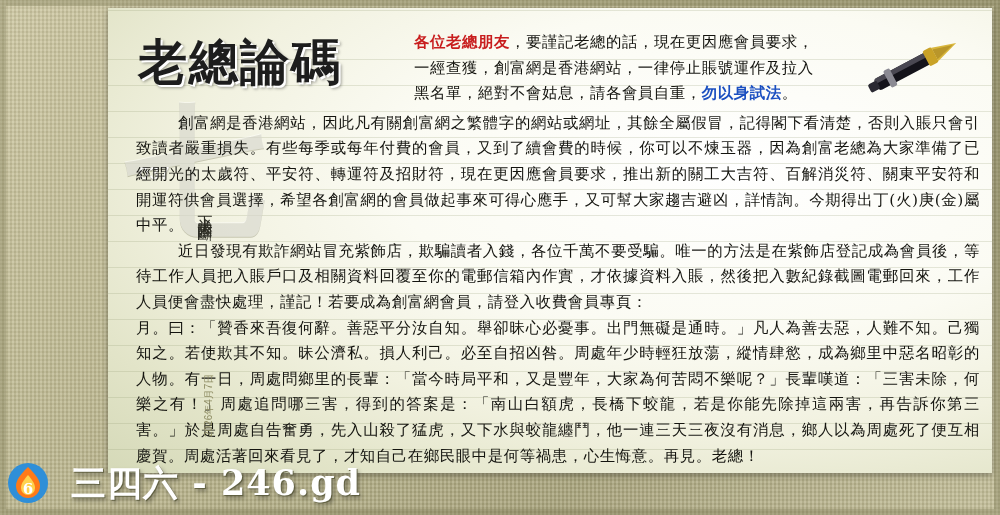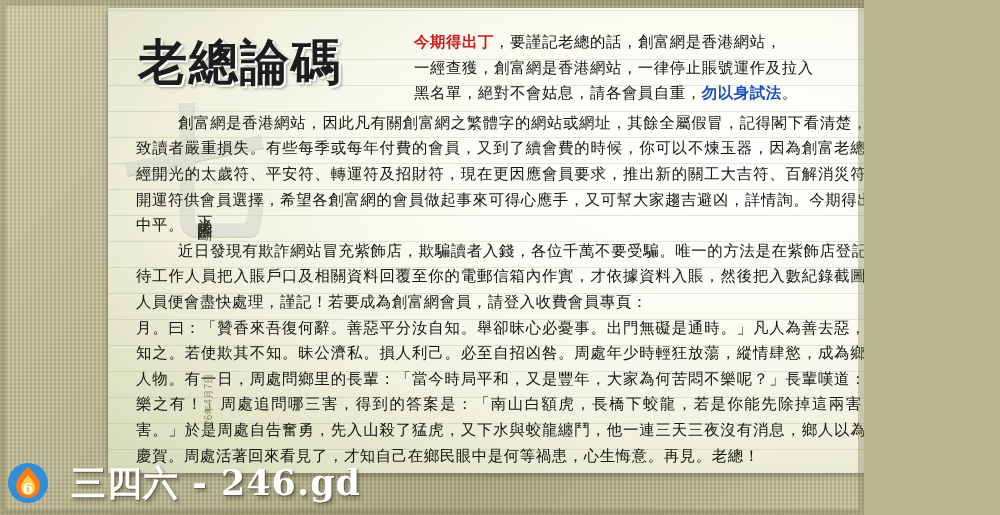--- a/index.html
+++ b/index.html
@@ -10,21 +10,21 @@
     width: 1000px;
     height: 515px;
     overflow: hidden;
     font-family: "DejaVu Sans", "Liberation Sans", sans-serif;
     background: #b9b48f;
   }
 
   
   #page {
     position: relative;
-    width: 864px;
+    width: 1000px;
     height: 515px;
     overflow: hidden;
     background:
       repeating-linear-gradient(90deg, rgba(255,255,255,0.10) 0px, rgba(255,255,255,0.10) 2px, rgba(0,0,0,0.05) 2px, rgba(0,0,0,0.05) 4px),
       repeating-linear-gradient(0deg, rgba(255,255,255,0.07) 0px, rgba(255,255,255,0.07) 2px, rgba(0,0,0,0.04) 2px, rgba(0,0,0,0.04) 4px),
       linear-gradient(135deg, #cfc9a3 0%, #b7b289 45%, #a9a47c 70%, #c4bf99 100%);
   }
   
   #frame-border {
     position: absolute;
@@ -233,21 +233,21 @@
     </div>
 
     <div id="ghost-glyph">七</div>
     <div id="issue-no">037</div>
     <div id="side-vertical">下半大陸圖斷</div>
 
     <div id="article">
 
       <div id="para-lead">
         <p>
-          <span class="em-red">今期得出丁</span><span>，</span><span class="em-bold">要謹記老總</span><span>的話，創富網是香港網站，</span>
+          <span class="em-red">各位老總朋友</span><span>，</span><span class="em-bold">要謹記老總</span><span>的話，現在更因應會員要求，</span>
         </p>
         <p>
           <span>一經查獲，創富網是香港網站，一律停止賬號運作及拉入</span>
         </p>
         <p>
           <span>黑名單，絕對不會姑息，請各會員自重，</span><span class="em-blue">勿以身試法</span><span>。</span>
         </p>
       </div>
 
       <div id="para-body">

